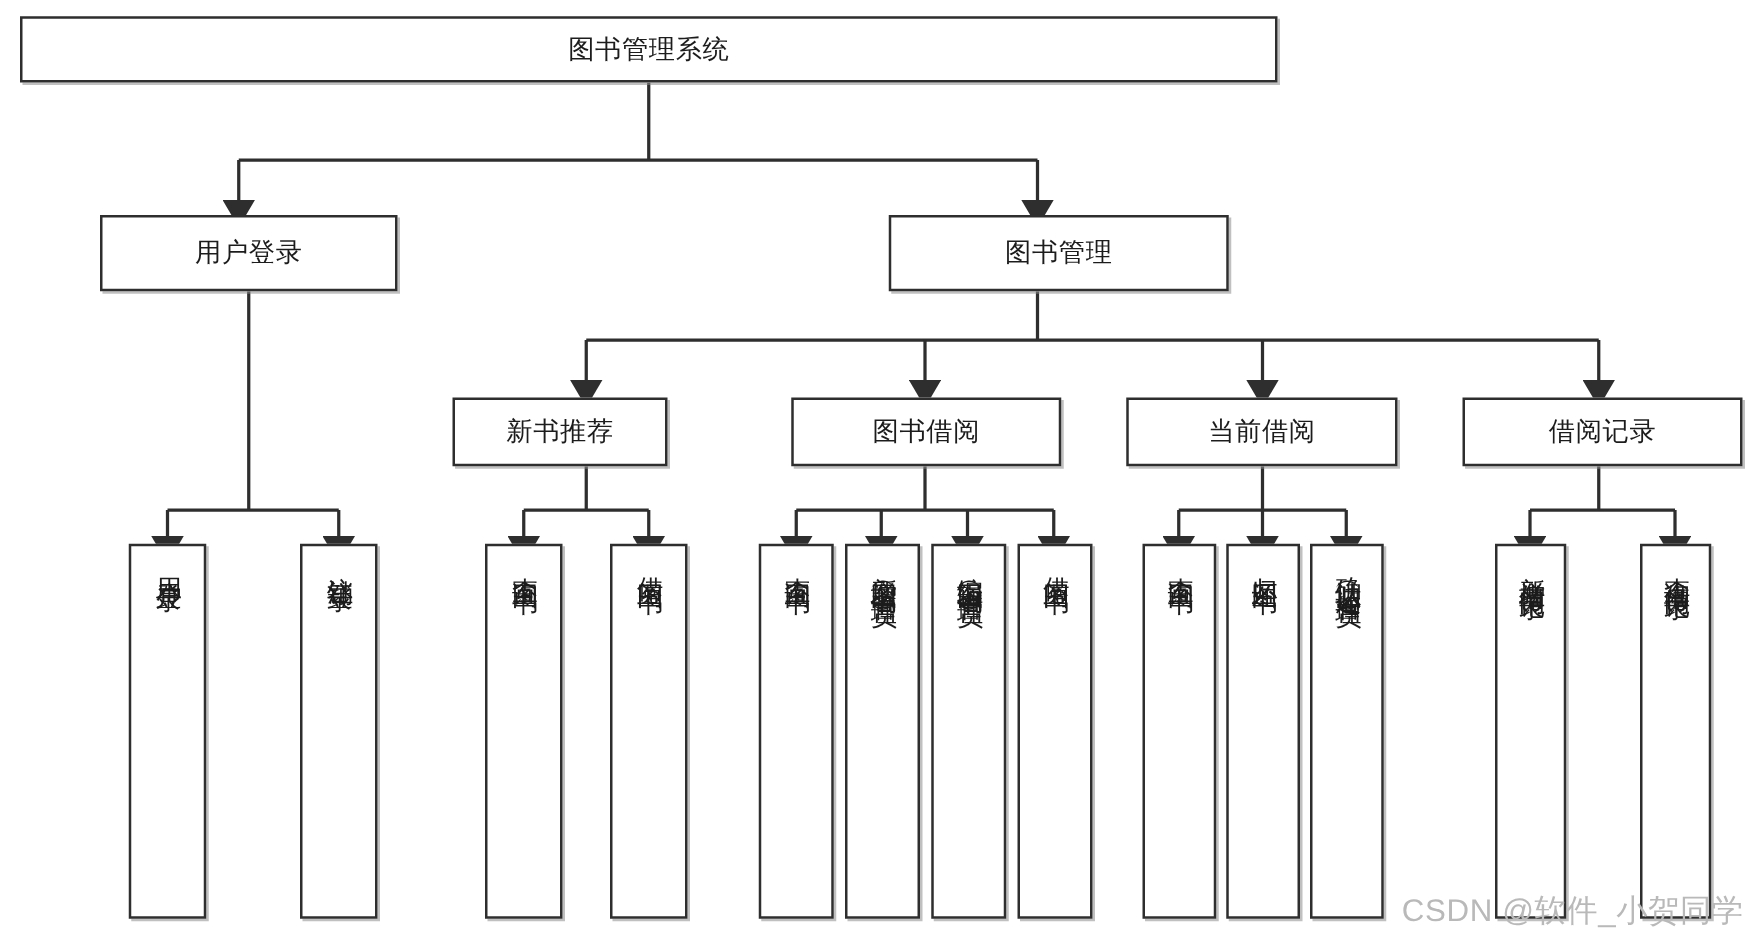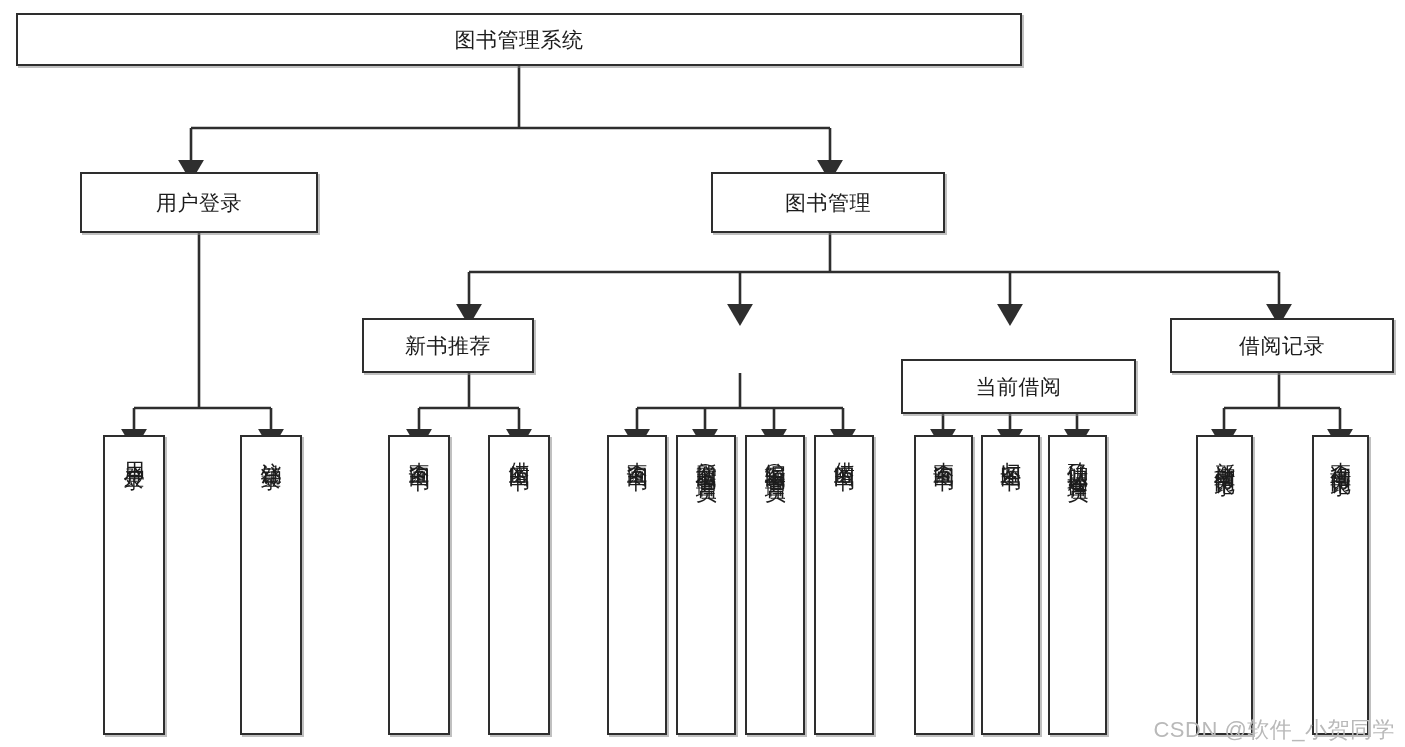--- a/index.html
+++ b/index.html
@@ -55,21 +55,21 @@
     font-size: 21px;
     line-height: 1.35;
     letter-spacing: 3px;
     white-space: normal;
     max-height: 292px;
   }
   .watermark {
     position: absolute;
     right: 10px;
     bottom: 2px;
-    font-size: 22px;
+    font-size: 25px;
     color: #b9b9b9;
     white-space: nowrap;
     user-select: none;
     letter-spacing: 0.5px;
   }
 </style>
 </head>
 <body>
 
 <div id="diagram-root">
@@ -138,28 +138,31 @@
     </g>
   </svg>
 
   <div class="node-box" style="left:16px; top:13px; width:1006px; height:53px;">
     <span class="node-label">图书管理系统</span>
   </div>
 
   <div class="node-box" style="left:80px; top:172px; width:238px; height:61px;">
     <span class="node-label">用户登录</span>
   </div>
-  <div class="node-box" style="left:711px; top:172px; width:234px; height:61px;">
+  <div class="node-box" style="left:711px; top:172px; width:272px; height:61px;">
     <span class="node-label">图书管理</span>
   </div>
 
   <div class="node-box" style="left:362px; top:318px; width:172px; height:55px;">
     <span class="node-label">新书推荐</span>
   </div>
-  <div class="node-box" style="left:901px; top:318px; width:235px; height:55px;margin-top:41px;">
+  <div class="node-box" style="left:633px; top:318px; width:216px; height:55px;">
+    <span class="node-label">图书借阅</span>
+  </div>
+  <div class="node-box" style="left:901px; top:318px; width:217px; height:55px;">
     <span class="node-label">当前借阅</span>
   </div>
   <div class="node-box" style="left:1170px; top:318px; width:224px; height:55px;">
     <span class="node-label">借阅记录</span>
   </div>
 
   <div class="node-box vertical" style="left:103px; top:435px; width:62px; height:300px;">
     <span class="node-label">用户登录</span>
   </div>
   <div class="node-box vertical" style="left:240px; top:435px; width:62px; height:300px;">

